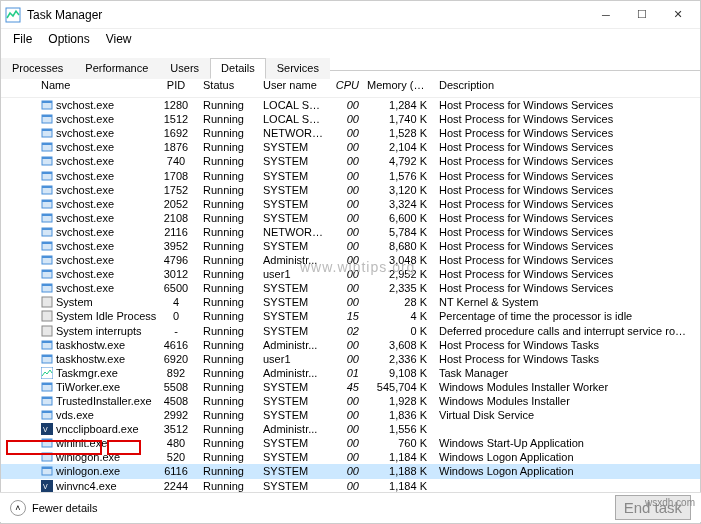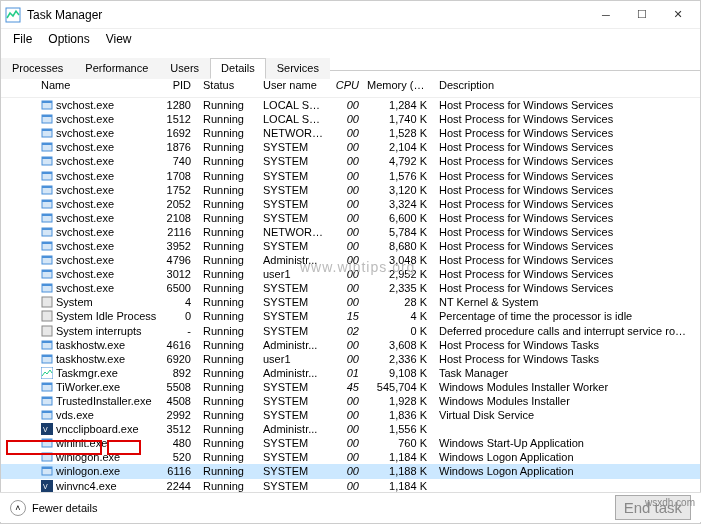--- a/index.html
+++ b/index.html
@@ -10,21 +10,21 @@
 .win-controls { display: flex; }
 .win-controls div { width: 36px; height: 28px; display: flex; align-items: center; justify-content: center; font-size: 11px; color: #333; }
 .menubar { height: 20px; display: flex; align-items: center; padding: 0 4px; font-size: 12px; }
 .menubar span { padding: 2px 8px; }
 .tabs { display: flex; border-bottom: 1px solid #ccc; height: 22px; position: relative; }
 .tab { padding: 3px 10px; font-size: 11px; border: 1px solid transparent; border-bottom: none; position: relative; top: 9px; background: #f4f4f4; }
 .tab.active { background: #fff; border-color: #ccc; border-bottom: 1px solid #fff; }
 .headers { display: flex; padding: 6px 4px 4px 4px; border-bottom: 1px solid #eee; font-size: 11px; background: #fff; }
 .headers > div { padding: 2px 4px; overflow: hidden; white-space: nowrap; text-overflow: ellipsis; }
 .c-name { width: 120px; padding-left: 4px !important; margin-left: 32px; }
-.c-pid { width: 38px; text-align: right; }
+.c-pid { width: 38px; text-align: center; }
 .c-status { width: 62px; padding-left: 8px !important; }
 .c-user { width: 72px; padding-left: 6px !important; }
 .c-cpu { width: 34px; text-align: right; font-style: italic; }
 .c-mem { width: 68px; text-align: right; }
 .c-desc { flex: 1; padding-left: 8px !important; }
 .rows { height: 395px; overflow: hidden; }
 .row { display: flex; height: 14.1px; align-items: center; font-size: 11px; padding: 0 4px; }
 .row > div { padding: 0 4px; overflow: hidden; white-space: nowrap; text-overflow: ellipsis; }
 .row .c-name { display: flex; align-items: center; gap: 3px; }
 .row.selected { background: #cce8ff; }

